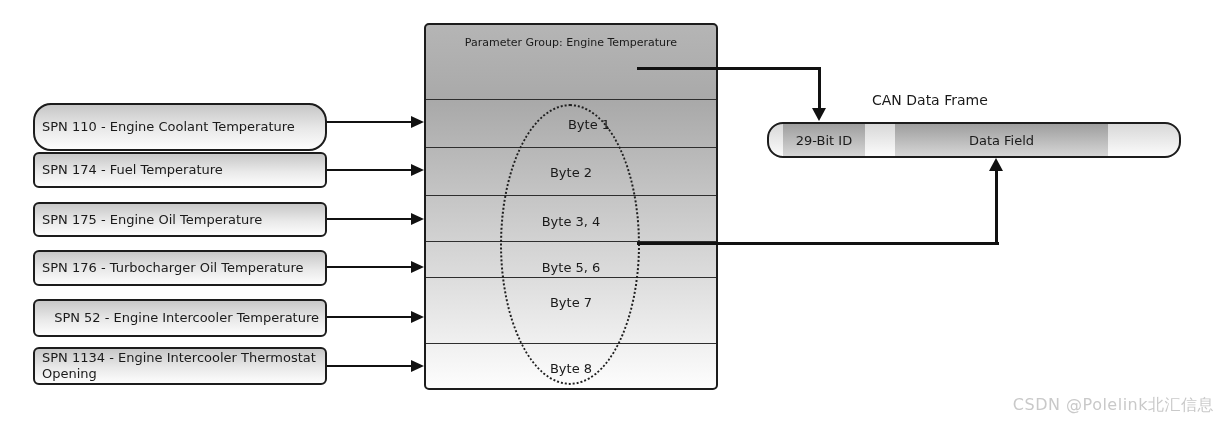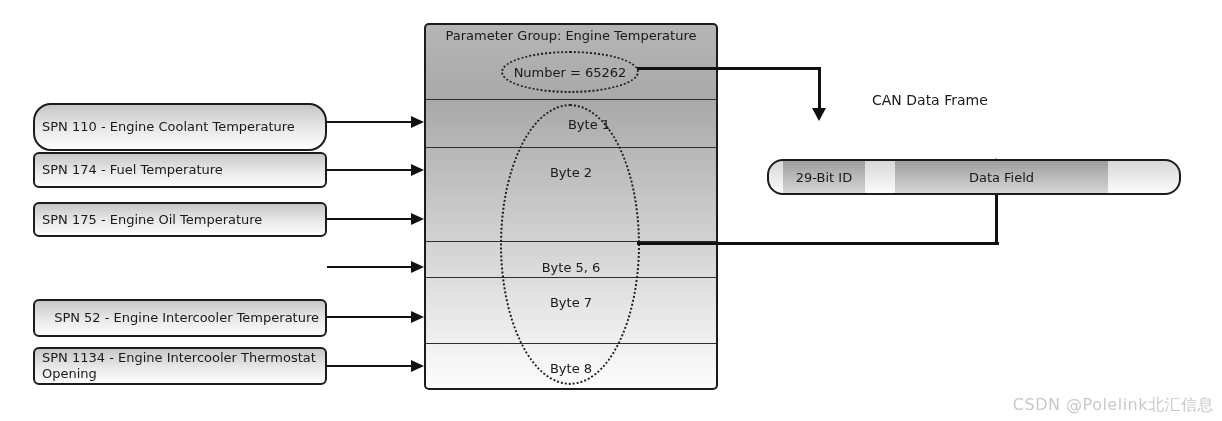--- a/index.html
+++ b/index.html
@@ -22,35 +22,35 @@
   .arr-down{position:absolute;width:0;height:0;border-left:7px solid transparent;
     border-right:7px solid transparent;border-top:13px solid #111;}
   .arr-up{position:absolute;width:0;height:0;border-left:7px solid transparent;
     border-right:7px solid transparent;border-bottom:13px solid #111;}
 
   
   #pg-table{position:absolute;left:424px;top:23px;width:294px;height:367px;
     box-sizing:border-box;border:2px solid #1c1c1c;border-radius:5px;
     background:linear-gradient(180deg,#b5b5b5 0%,#a9a9a9 21%,#fdfdfd 100%);}
   #pg-header{position:absolute;top:0;left:0;right:0;height:74px;text-align:center;}
-  #pg-title{padding-top:3px;font-size:13px;}
+  #pg-title{padding-top:11px;font-size:11px;}
   #pg-number{position:absolute;left:75px;top:26px;width:138px;height:42px;
     box-sizing:border-box;border:2px dotted #1f1f1f;border-radius:50%;
     display:flex;align-items:center;justify-content:center;font-size:13px;}
   .byte-row{position:absolute;left:0;right:0;border-top:1px solid #2e2e2e;
     display:flex;align-items:center;justify-content:center;font-size:13px;}
   #bytes-ellipse{position:absolute;left:74px;top:79px;width:140px;height:281px;
     box-sizing:border-box;border:2px dotted #1f1f1f;border-radius:50%;}
 
   
   #can-title{position:absolute;left:872px;top:92px;width:205px;text-align:left;
     font-size:14px;}
   #can-bar{position:absolute;left:767px;top:122px;width:414px;height:36px;
     box-sizing:border-box;border:2px solid #1c1c1c;border-radius:16px;
-    background:linear-gradient(180deg,#d8d8d8 0%,#fbfbfb 100%);margin-top:37px;}
+    background:linear-gradient(180deg,#d8d8d8 0%,#fbfbfb 100%);}
   .can-seg{position:absolute;top:0;height:32px;
     background:linear-gradient(180deg,#9e9e9e 0%,#d6d6d6 100%);
     display:flex;align-items:center;justify-content:center;font-size:13px;}
   #seg-id{left:14px;width:82px;}
   #seg-data{left:126px;width:213px;}
 
   
   #watermark{position:absolute;right:8px;top:395px;font-size:16px;color:#c9c9c9;
     letter-spacing:.5px;}
 </style>
@@ -60,20 +60,23 @@
 <div id="stage">
 
   <div class="spn-box oneline" style="top:103px;height:48px;border-radius:18px;">
     <span>SPN 110 - Engine Coolant Temperature</span>
   </div>
   <div class="spn-box oneline" style="top:152px;height:36px;text-align:center;">
     <span>SPN 174 - Fuel Temperature</span>
   </div>
   <div class="spn-box oneline" style="top:202px;height:35px;">
     <span>SPN 175 - Engine Oil Temperature</span>
+  </div>
+  <div class="spn-box oneline" style="top:250px;height:36px;">
+    <span>SPN 176 - Turbocharger Oil Temperature</span>
   </div>
   <div class="spn-box" style="top:299px;height:38px;justify-content:flex-end;">
     <span>SPN 52 - Engine Intercooler Temperature</span>
   </div>
   <div class="spn-box" style="top:347px;height:38px;">
     <span>SPN 1134 - Engine Intercooler Thermostat Opening</span>
   </div>
 
   <div class="h-line" style="left:327px;top:121px;width:86px;"></div>
   <div class="arr-right" style="left:411px;top:116px;"></div>
@@ -85,24 +88,24 @@
   <div class="arr-right" style="left:411px;top:261px;"></div>
   <div class="h-line" style="left:327px;top:316px;width:86px;"></div>
   <div class="arr-right" style="left:411px;top:311px;"></div>
   <div class="h-line" style="left:327px;top:365px;width:86px;"></div>
   <div class="arr-right" style="left:411px;top:360px;"></div>
 
   <div id="pg-table">
     <div id="pg-header">
       <div id="pg-title">Parameter Group: Engine Temperature</div>
     </div>
-    <div id="pg-number">Number = 65262</div>
 
     <div class="byte-row" style="top:74px;height:48px;padding-left:36px;">Byte 1</div>
     <div class="byte-row" style="top:122px;height:48px;">Byte 2</div>
+    <div class="byte-row" style="top:170px;height:50px;">Byte 3, 4</div>
     <div class="byte-row" style="top:216px;height:50px;">Byte 5, 6</div>
     <div class="byte-row" style="top:252px;height:48px;">Byte 7</div>
     <div class="byte-row" style="top:318px;height:49px;">Byte 8</div>
 
     <div id="bytes-ellipse"></div>
   </div>
 
   <div class="thick-line" style="left:637px;top:67px;width:184px;height:3px;"></div>
   <div class="thick-line" style="left:818px;top:67px;width:3px;height:43px;"></div>
   <div class="arr-down" style="left:812px;top:108px;"></div>

